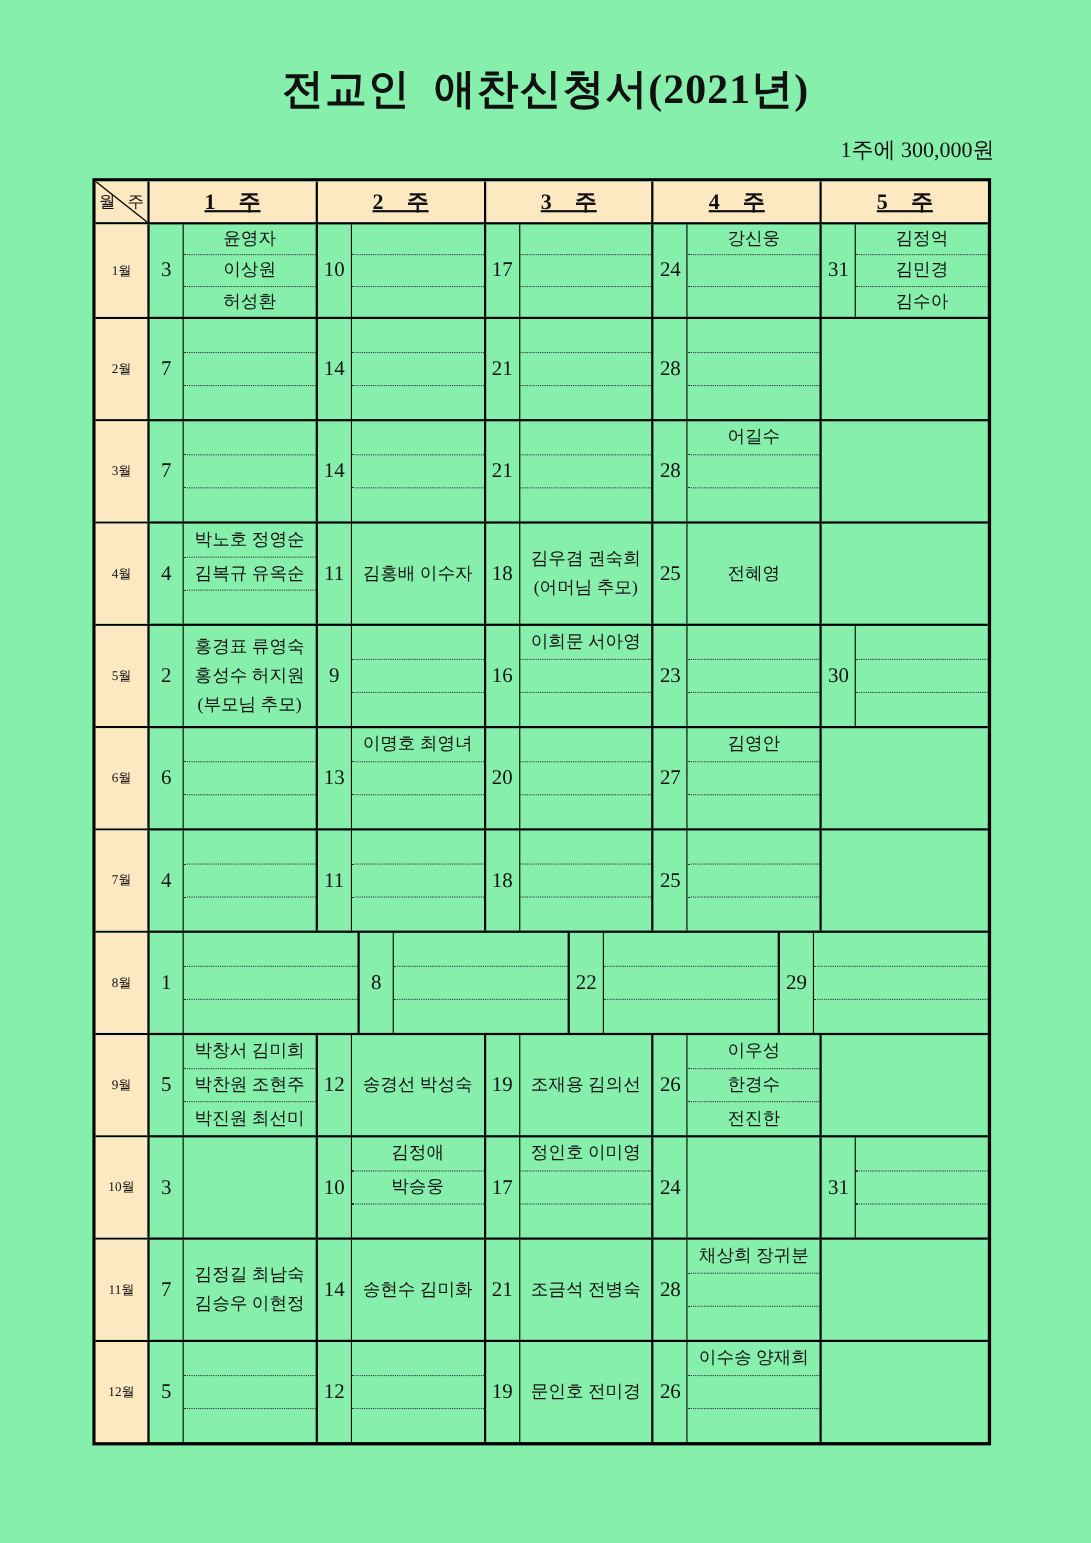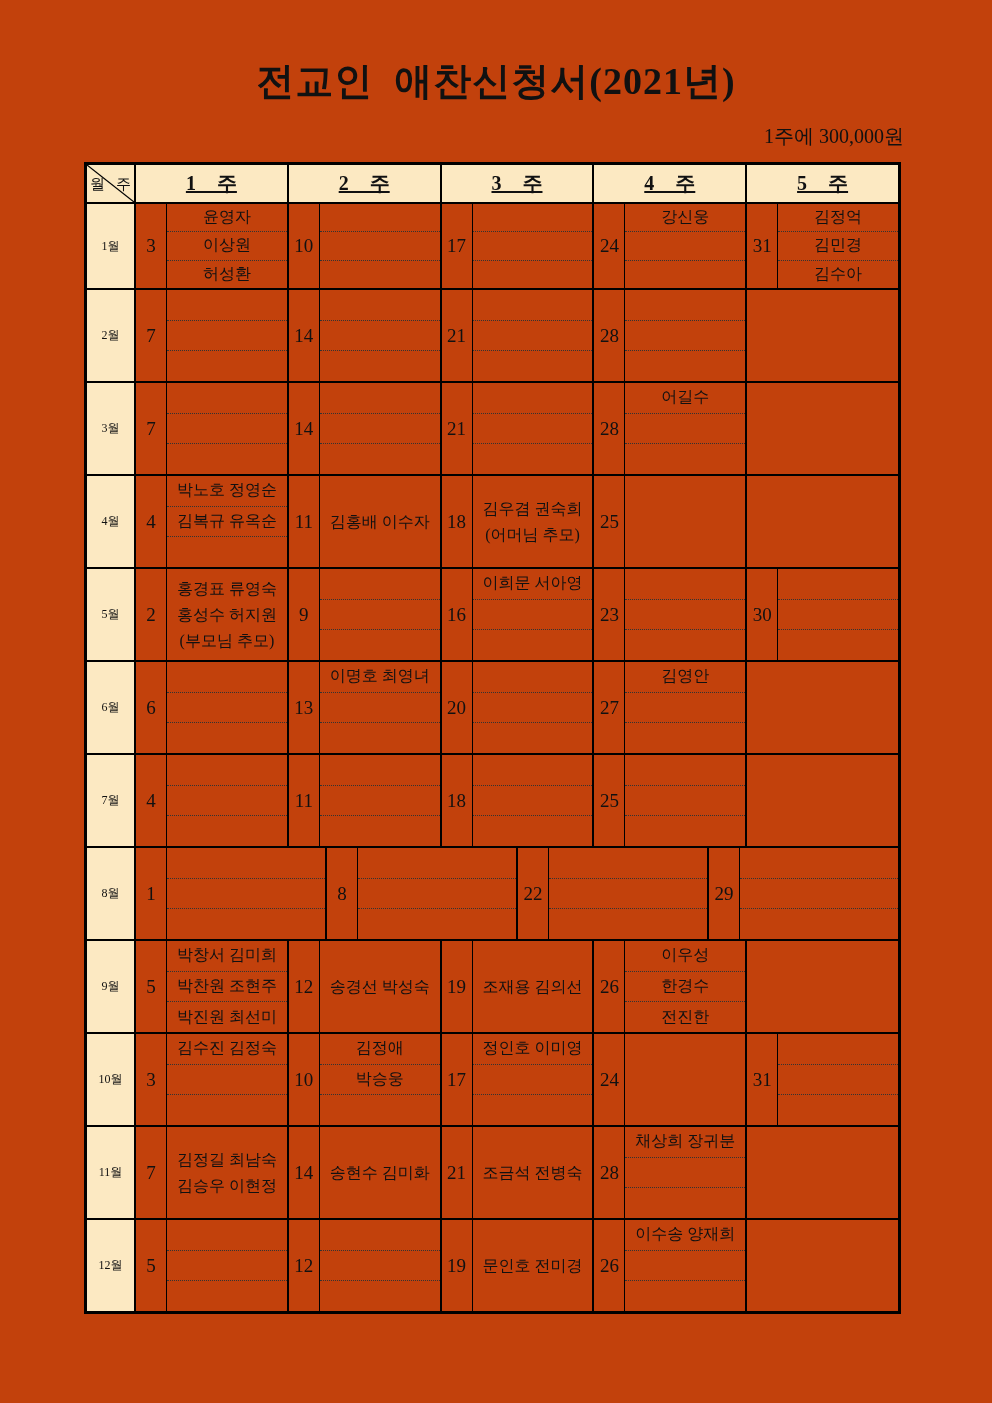--- a/index.html
+++ b/index.html
@@ -1,19 +1,19 @@
 <!DOCTYPE html>
 <html lang="ko"><head>
 <meta charset="utf-8">
 <style>
   html,body{margin:0;padding:0;background:#fff;}
   .sheet{
     position:relative;
     width:992px;height:1403px;
-    background:#c2410c;
+    background:#86efac;
     color:#111;
     font-family:"Liberation Serif","DejaVu Serif",serif;
     overflow:hidden;
   }
   .title{
     margin-top:56px;
     text-align:center;
     font-size:38px;
     font-weight:700;
     letter-spacing:1px;
@@ -253,20 +253,23 @@
           </div>
           <div class="week">
             <div class="num">18</div>
             <div class="names center">
               <div class="line">김우겸 권숙희</div>
               <div class="line">(어머님 추모)</div>
             </div>
           </div>
           <div class="week">
             <div class="num">25</div>
+            <div class="names center">
+              <div class="line">전혜영</div>
+            </div>
           </div>
           <div class="week empty"></div>
         </div>
         <div class="m-row">
           <div class="m-label">5월</div>
           <div class="week">
             <div class="num">2</div>
             <div class="names center">
               <div class="line">홍경표 류영숙</div>
               <div class="line">홍성수 허지원</div>
@@ -442,25 +445,20 @@
               <div class="slot">한경수</div>
               <div class="slot">전진한</div>
             </div>
           </div>
           <div class="week empty"></div>
         </div>
         <div class="m-row">
           <div class="m-label">10월</div>
           <div class="week">
             <div class="num">3</div>
-            <div class="names slots">
-              <div class="slot">김수진 김정숙</div>
-              <div class="slot"></div>
-              <div class="slot"></div>
-            </div>
           </div>
           <div class="week">
             <div class="num">10</div>
             <div class="names slots">
               <div class="slot">김정애</div>
               <div class="slot">박승웅</div>
               <div class="slot"></div>
             </div>
           </div>
           <div class="week">

